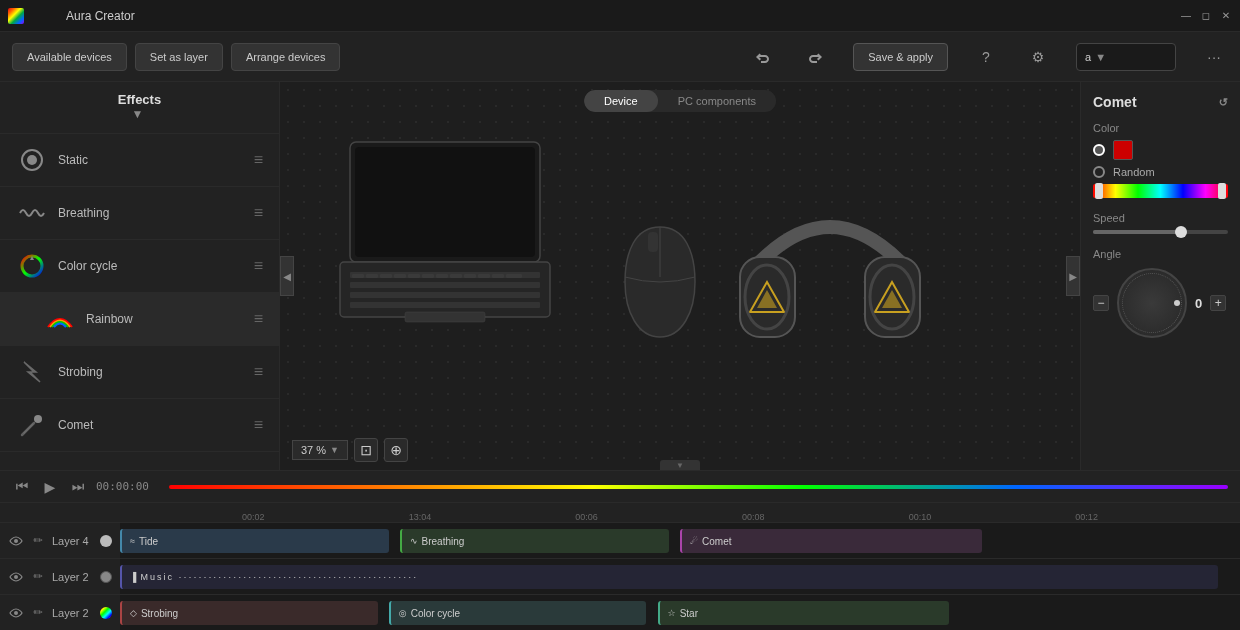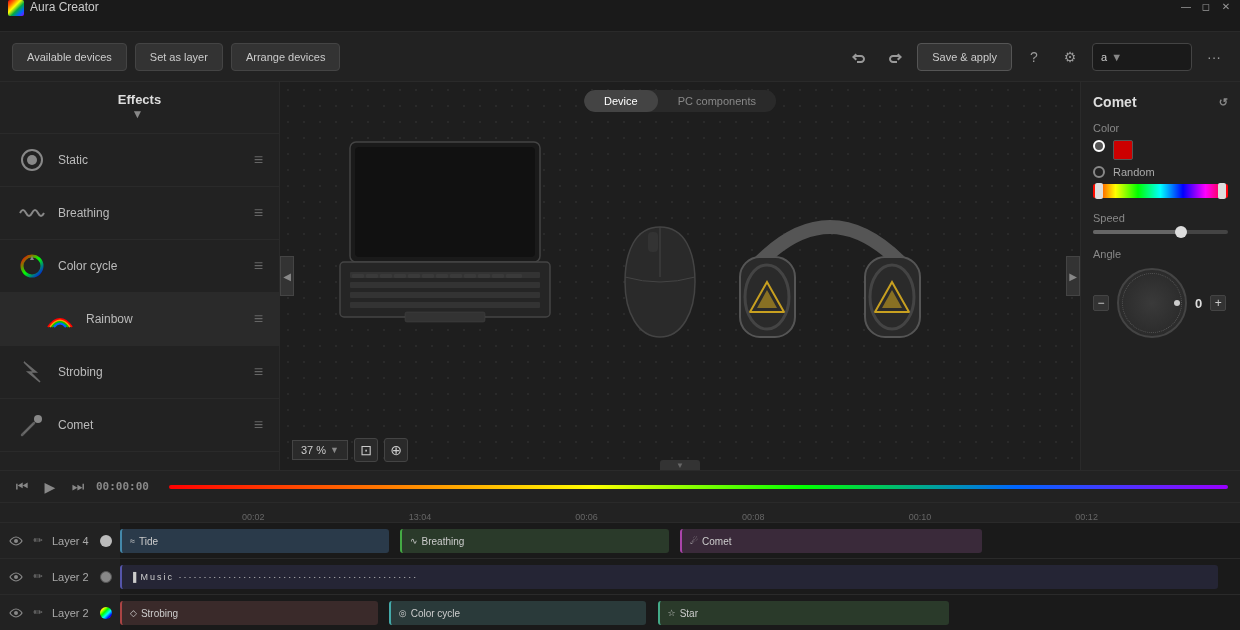--- a/index.html
+++ b/index.html
@@ -12,23 +12,24 @@
       color: #ccc;
       overflow: hidden;
       position: relative;
     }
 
     
     #title-bar {
       height: 32px;
       background: #1a1a1a;
       display: flex;
-      align-items: flex-start;
+      align-items: center;
       padding: 0 8px;
       border-bottom: 1px solid #2a2a2a;
+      gap: 36px;
     }
     #title-bar .app-icon {
       width: 16px; height: 16px;
       background: linear-gradient(135deg, #e60012, #ff6600, #ffff00, #00aa44, #0066ff, #9900ff);
       border-radius: 2px;
       margin-right: 6px;
       flex-shrink: 0;
     }
     #title-bar .app-title {
       font-size: 12px;
@@ -67,21 +68,21 @@
       font-size: 11px;
       cursor: pointer;
       display: flex;
       align-items: center;
       white-space: nowrap;
     }
     .toolbar-spacer { flex: 1; }
     .toolbar-right {
       display: flex;
       align-items: flex-start;
-      gap: 8px;
+      gap: 24px;
     }
     .toolbar-icon-btn {
       width: 28px; height: 28px;
       background: transparent;
       border: none;
       color: #999;
       cursor: pointer;
       font-size: 14px;
       display: flex; align-items: center; justify-content: center;
       border-radius: 3px;
@@ -281,21 +282,21 @@
     .panel-section {
       margin-bottom: 14px;
     }
     .panel-section-label {
       font-size: 11px;
       color: #888;
       margin-bottom: 6px;
     }
     .color-row {
       display: flex;
-      align-items: flex-start;
+      align-items: center;
       gap: 8px;
       margin-bottom: 6px;
     }
     .color-radio {
       width: 12px; height: 12px;
       border-radius: 50%;
       border: 2px solid #888;
       cursor: pointer;
     }
     .color-radio.selected {
@@ -424,21 +425,20 @@
       color: #888;
       cursor: pointer;
       font-size: 14px;
       display: flex; align-items: center; justify-content: center;
     }
     .time-display {
       font-size: 11px;
       color: #888;
       font-family: monospace;
       margin-left: auto;
-      font-weight: bold;
     }
     #timeline-ruler {
       height: 20px;
       background: #222;
       display: flex;
       align-items: center;
       padding-left: 120px;
       position: relative;
       overflow: hidden;
       border-bottom: 1px solid #2a2a2a;

